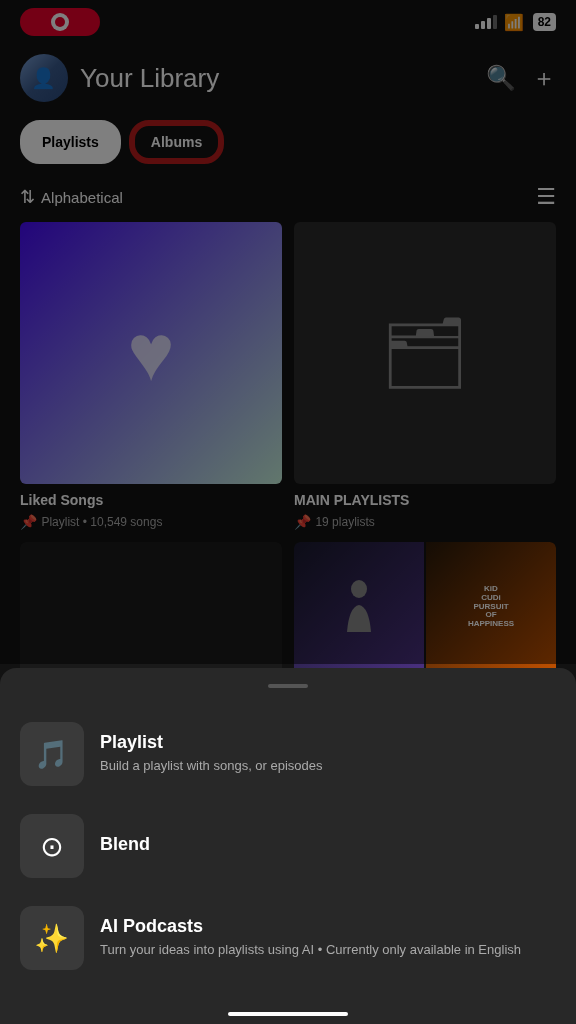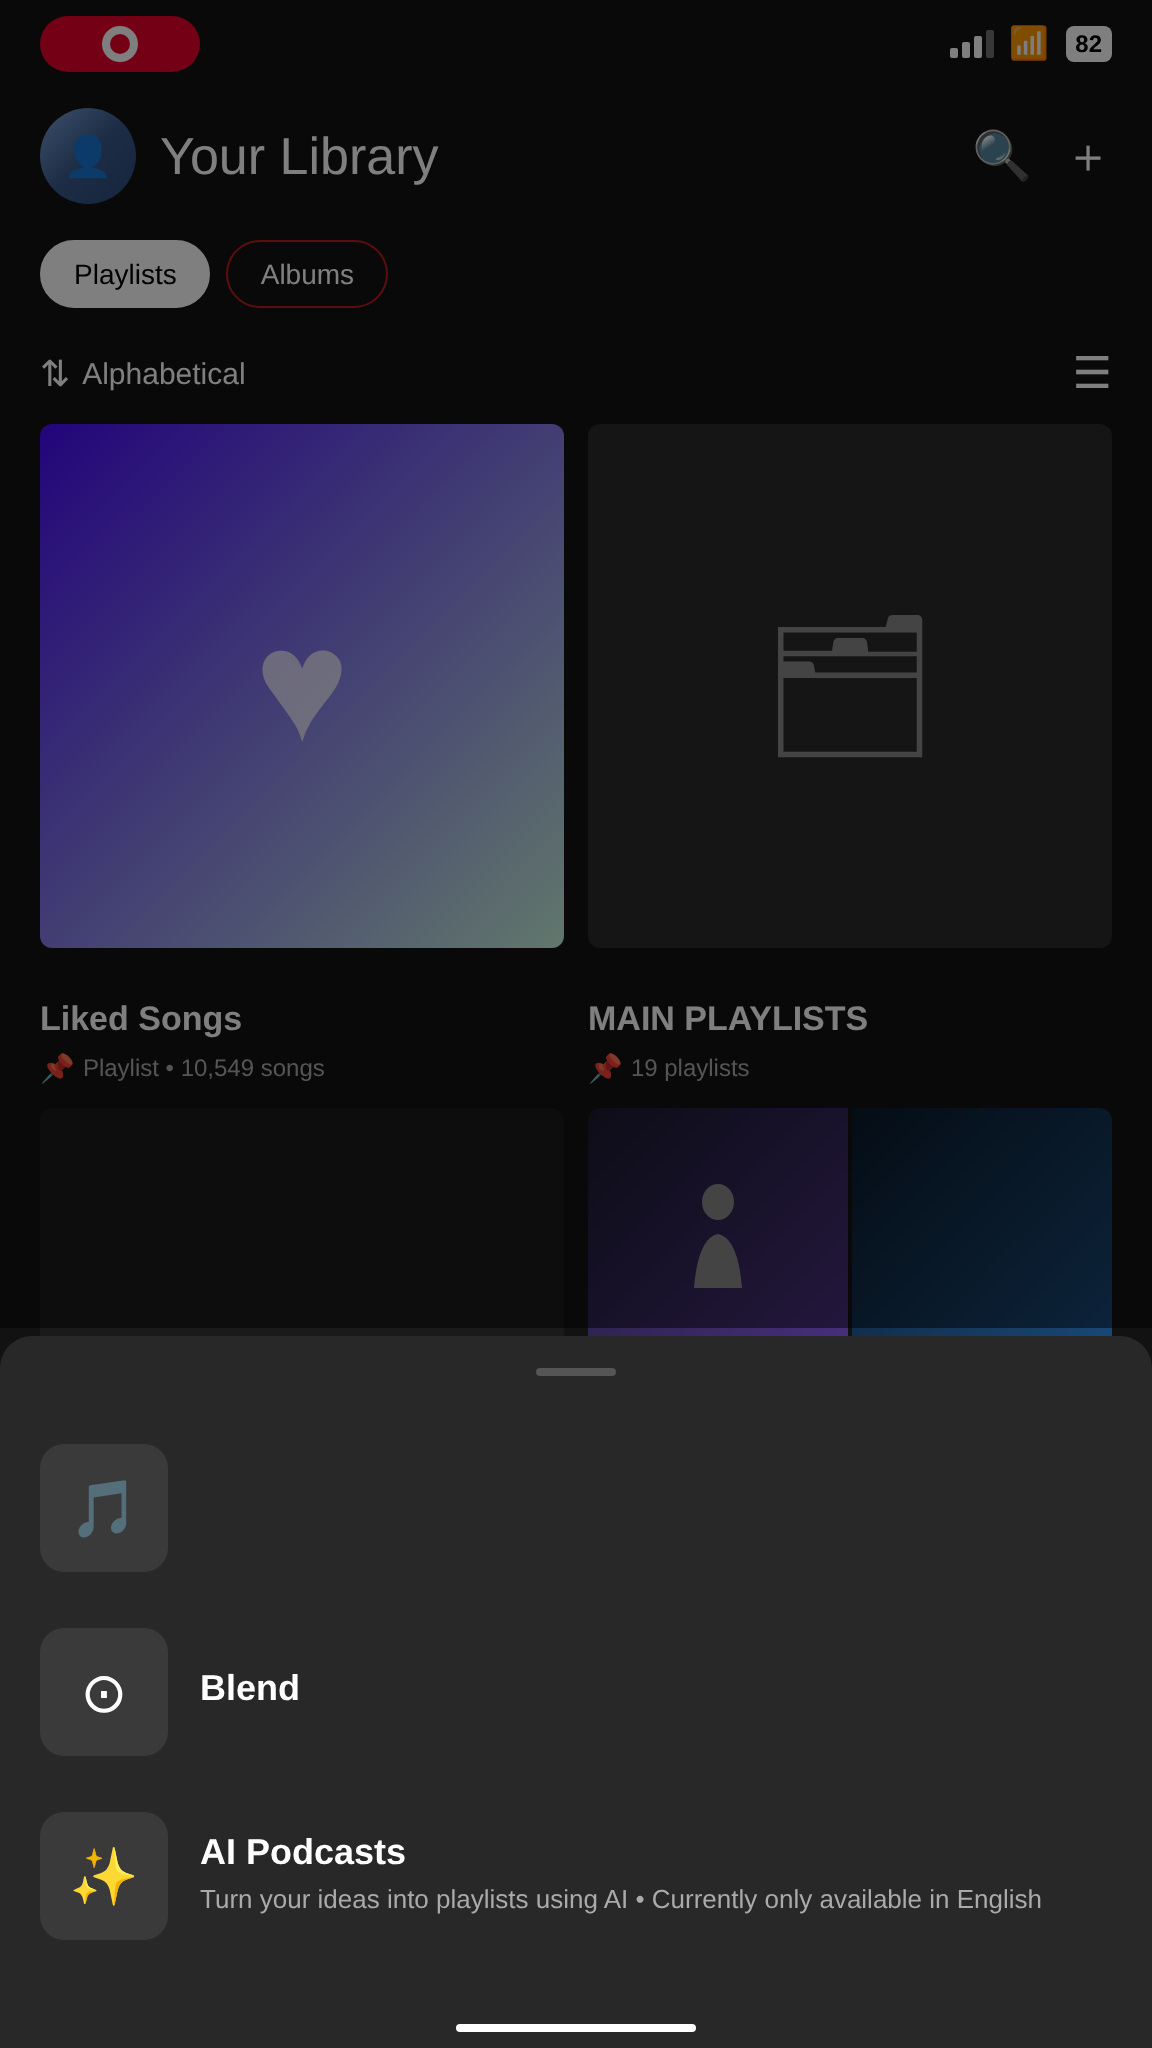--- a/index.html
+++ b/index.html
@@ -120,25 +120,25 @@
     
     .filter-tabs {
       display: flex;
       gap: 8px;
       padding: 8px 20px;
       overflow-x: auto;
       scrollbar-width: none;
     }
     .filter-tabs::-webkit-scrollbar { display: none; }
     .filter-tab {
-      border: 1px solid #b91c1c;
+      border: 6px solid #b91c1c;
       border-radius: 20px;
       padding: 8px 16px;
       font-size: 14px;
-      font-weight: 400;
+      font-weight: 700;
       color: #fff;
       background: transparent;
       white-space: nowrap;
       cursor: pointer;
     }
     .filter-tab.active {
       background: #fff;
       color: #000;
       border-color: #fff;
     }
@@ -204,24 +204,24 @@
       display: flex;
       align-items: center;
       justify-content: center;
     }
     .folder-icon {
       font-size: 70px;
       color: #888;
     }
 
     .grid-item-title {
-      font-size: 17px;
+      font-size: 14px;
       font-weight: 600;
       color: #fff;
-      margin-top: 20px;
+      margin-top: 2px;
     }
     .grid-item-meta {
       display: flex;
       align-items: center;
       gap: 4px;
       font-size: 12px;
       color: #aaa;
     }
     .green-pin {
       color: #1db954;
@@ -434,36 +434,43 @@
   <div class="grid-item">
     <div class="grid-art">
       <div class="grid-bottom-right">
         <div class="mini-art-1">
 
           <svg width="40" height="60" viewBox="0 0 40 60" fill="none">
             <ellipse cx="20" cy="12" rx="8" ry="9" fill="#888"></ellipse>
             <path d="M8 55 Q10 30 20 28 Q30 30 32 55 Z" fill="#888"></path>
           </svg>
         </div>
+        <div class="mini-art-2">
+          <div class="kidcudi-text">KiD<br>CUDi<br>PURSUIT<br>OF<br>HAPPINESS</div>
+        </div>
         <div class="mini-art-3"></div>
         <div class="mini-art-4"></div>
       </div>
     </div>
   </div>
 </div>
 
 <div class="dim-overlay"></div>
 
 <div class="overlay">
   <div class="overlay-handle"></div>
 
   <div class="overlay-item">
     <div class="overlay-icon-box">
       <span>🎵</span>
     </div>
+    <div class="overlay-text">
+      <div class="overlay-item-title">Playlist</div>
+      <div class="overlay-item-desc">Build a playlist with songs, or episodes</div>
+    </div>
   </div>
 
   <div class="overlay-item">
     <div class="overlay-icon-box">
       <span>⊙</span>
     </div>
     <div class="overlay-text">
       <div class="overlay-item-title">Blend</div>
     </div>
   </div>

